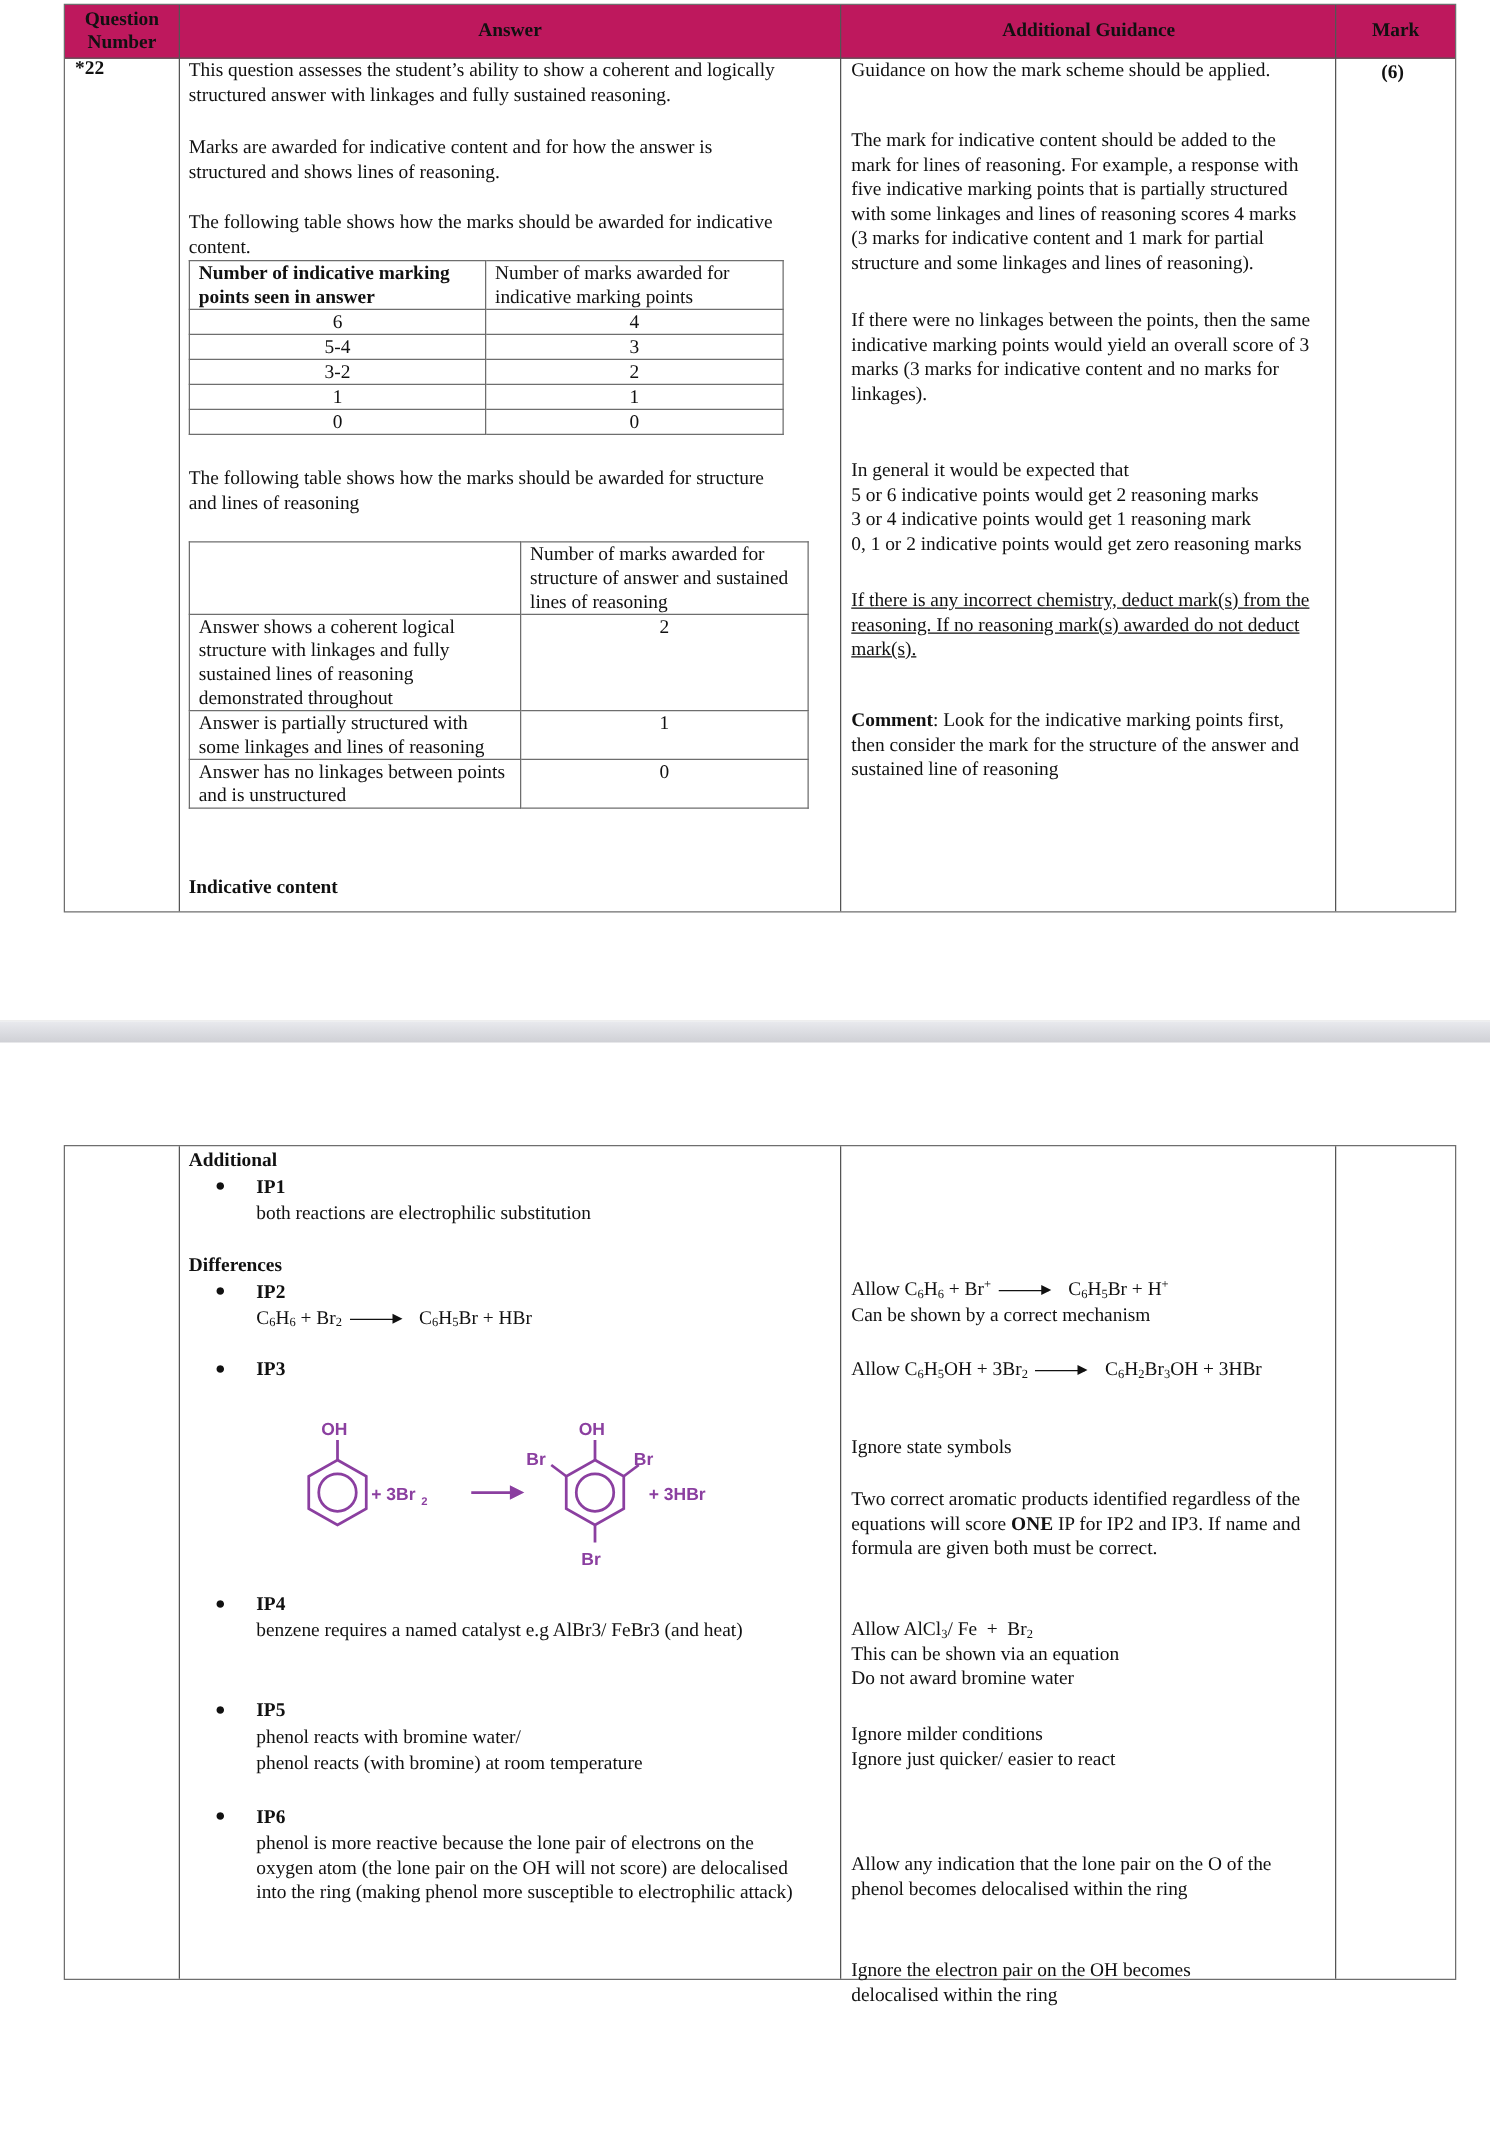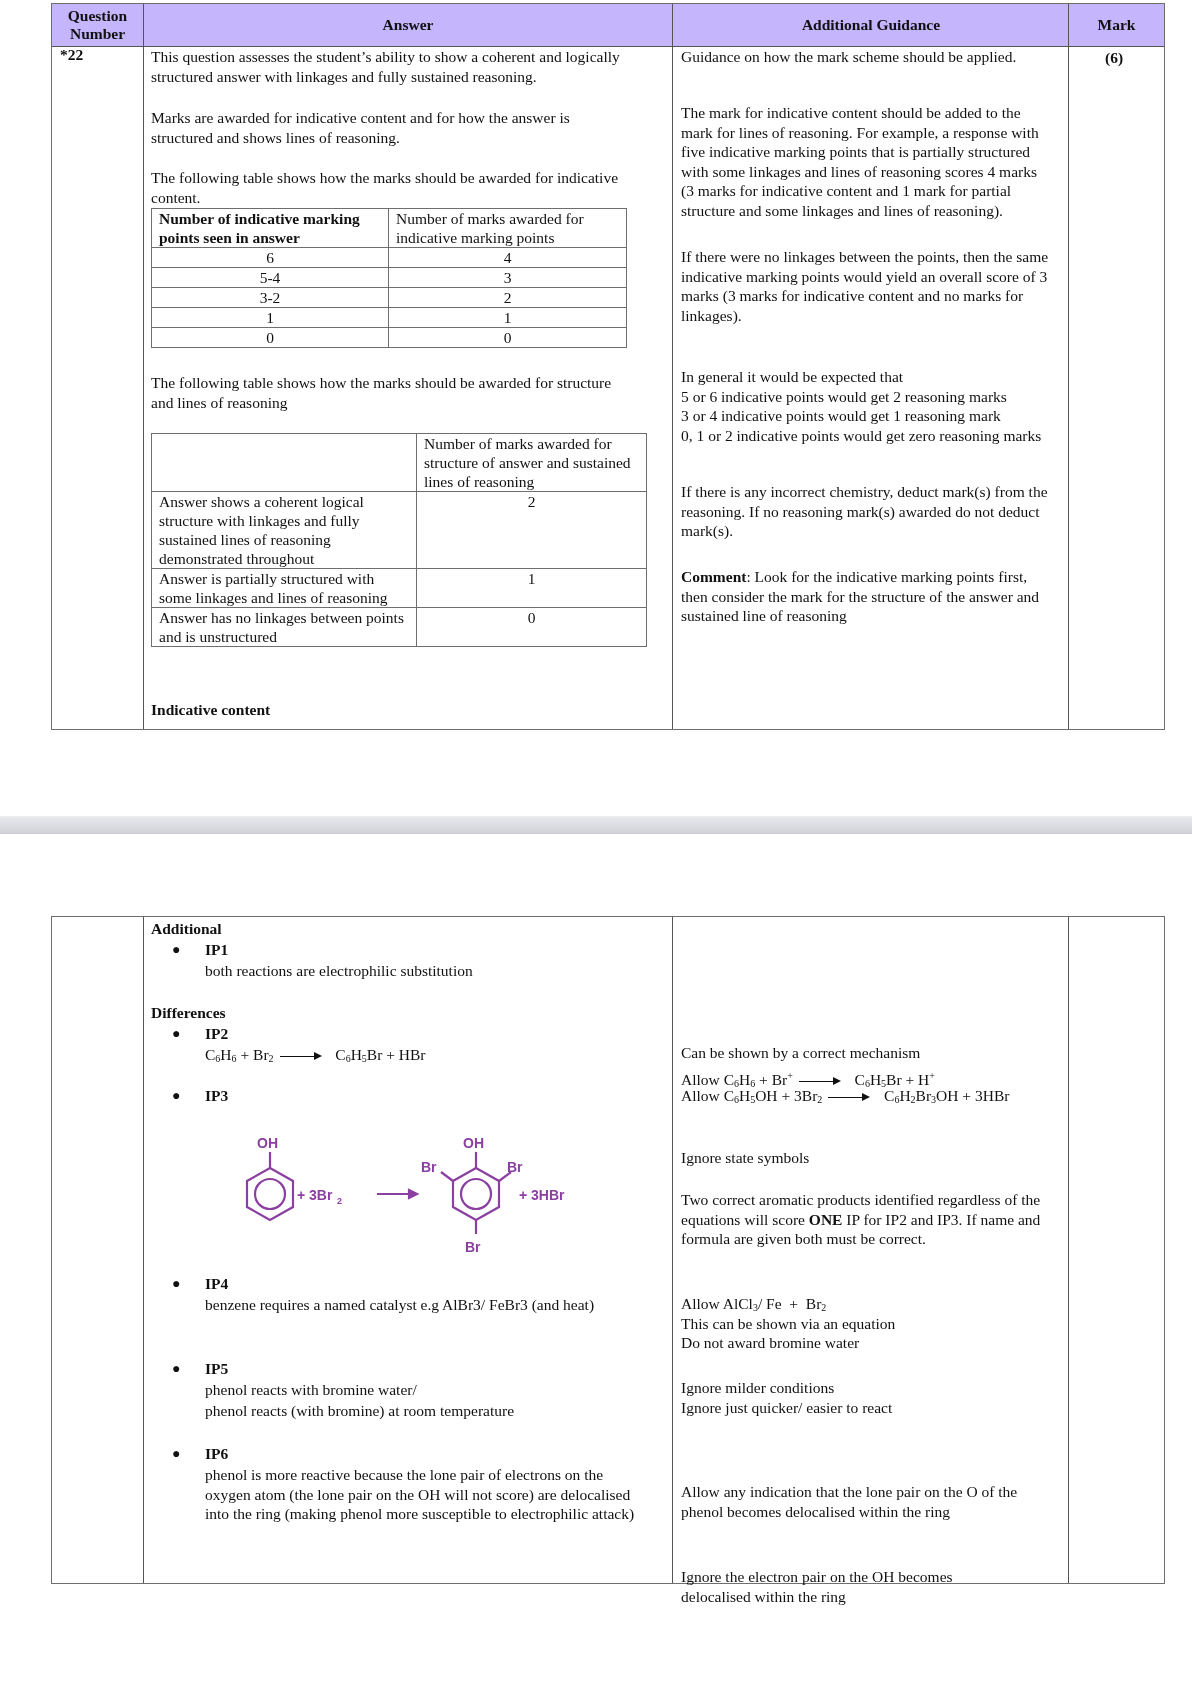--- a/index.html
+++ b/index.html
@@ -18,21 +18,21 @@
   }
   .grid {
     position: absolute; left: 51px; width: 1114px;
     border: 1.5px solid #6e6e6e; box-sizing: border-box;
   }
   .page1 .grid { top: 3px; height: 727px; }
   .page2 .grid { top: 0; height: 668px; }
   .vline { position: absolute; top: 0; bottom: 0; width: 0; border-left: 1px solid #555; }
   .hdr {
     position: absolute; left: 0; right: 0; top: 0; height: 42px;
-    background: #c4b5fd; border-bottom: 1px solid #555;
+    background: #be185d; border-bottom: 1px solid #555;
   }
   .hcell { position: absolute; top: 0; height: 42px; font-weight: bold; text-align: center;
            display: flex; align-items: center; justify-content: center; font-size: 15.5px; line-height: 18px; }
   .abs { position: absolute; }
   .bold { font-weight: bold; }
   p { margin: 0; }
   table.inner { border-collapse: collapse; position: absolute; font-size: 15.5px; line-height: 19px; }
   table.inner td { border: 1px solid #6e6e6e; padding: 0 7px; vertical-align: top; }
   table.inner td.c { text-align: center; }
   .bullet-row { position: absolute; left: 177px; }
@@ -125,21 +125,21 @@
 
   <p class="guide" style="top:47px;">Guidance on how the mark scheme should be applied.</p>
   <p class="guide" style="top:103px;width:370px;">The mark for indicative content should be added to the mark for lines of reasoning. For example, a response with five indicative marking points that is partially structured with some linkages and lines of reasoning scores 4 marks (3 marks for indicative content and 1 mark for partial structure and some linkages and lines of reasoning).</p>
   <p class="guide" style="top:247px;">If there were no linkages between the points, then the same indicative marking points would yield an overall score of 3 marks (3 marks for indicative content and no marks for linkages).</p>
   <div class="guide" style="top:367px;width:370px;">
     <div>In general it would be expected that</div>
     <div>5 or 6 indicative points would get 2 reasoning marks</div>
     <div>3 or 4 indicative points would get 1 reasoning mark</div>
     <div>0, 1 or 2 indicative points would get  zero reasoning marks</div>
   </div>
-  <p class="guide" style="top:482px;width:372px;">If there is any incorrect chemistry, deduct mark(s) from the reasoning.  If no reasoning mark(s) awarded do not deduct mark(s).</p>
+  <p class="guide" style="top:471px;width:372px;text-decoration:underline;">If there is any incorrect chemistry, deduct mark(s) from the reasoning.  If no reasoning mark(s) awarded do not deduct mark(s).</p>
   <p class="guide" style="top:567px;width:370px;"><span class="bold">Comment</span><span>: Look for the indicative marking points first, then consider the mark for the structure of the answer and sustained line of reasoning</span></p>
 </div>
 
 <div class="separator"></div>
 
 <div class="page page2">
   <div class="grid">
     <div class="vline" style="left:91px;"></div>
     <div class="vline" style="left:620px;"></div>
     <div class="vline" style="left:1016px;"></div>
@@ -209,21 +209,21 @@
     <span class="ip-text" style="top:21px;white-space:nowrap;">phenol reacts with bromine water/</span>
     <span class="ip-text" style="top:42px;white-space:nowrap;">phenol reacts (with bromine) at room temperature</span>
   </div>
 
   <div class="bullet-row" style="top:528px;">
     <span class="bullet">●</span>
     <span class="ip-label">IP6</span>
     <span class="ip-text" style="top:21px;width:440px;">phenol is more reactive because the lone pair of electrons on the oxygen atom (the lone pair on the OH will not score) are delocalised into the ring (making phenol more susceptible to electrophilic attack)</span>
   </div>
 
-  <div class="guide" style="top:106px;white-space:nowrap;margin-top:48px;">Allow C<sub>6</sub>H<sub>6</sub> + Br<sup>+</sup><span class="arrow"></span>&nbsp;&nbsp;C<sub>6</sub>H<sub>5</sub>Br + H<sup>+</sup></div>
+  <div class="guide" style="top:106px;white-space:nowrap;">Allow C<sub>6</sub>H<sub>6</sub> + Br<sup>+</sup><span class="arrow"></span>&nbsp;&nbsp;C<sub>6</sub>H<sub>5</sub>Br + H<sup>+</sup></div>
   <div class="guide" style="top:127px;">Can be shown by a correct mechanism</div>
   <div class="guide" style="top:170px;white-space:nowrap;">Allow C<sub>6</sub>H<sub>5</sub>OH + 3Br<sub>2</sub><span class="arrow"></span>&nbsp;&nbsp;C<sub>6</sub>H<sub>2</sub>Br<sub>3</sub>OH + 3HBr</div>
   <div class="guide" style="top:232px;">Ignore state symbols</div>
   <p class="guide" style="top:274px;width:375px;"><span>Two correct aromatic products identified regardless of the equations will score </span><span class="bold">ONE</span><span> IP for IP2 and IP3. If name and formula are given both must be correct.</span></p>
   <div class="guide" style="top:378px;">
     <div>Allow AlCl<sub>3</sub>/ Fe &nbsp;+ &nbsp;Br<sub>2</sub></div>
     <div>This can be shown via an equation</div>
     <div>Do not award bromine water</div>
   </div>
   <div class="guide" style="top:462px;width:320px;">

